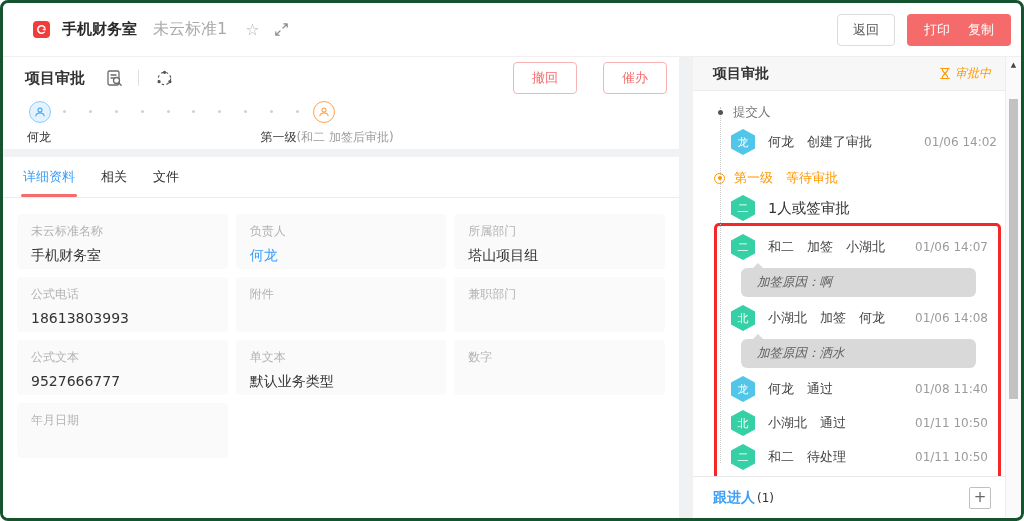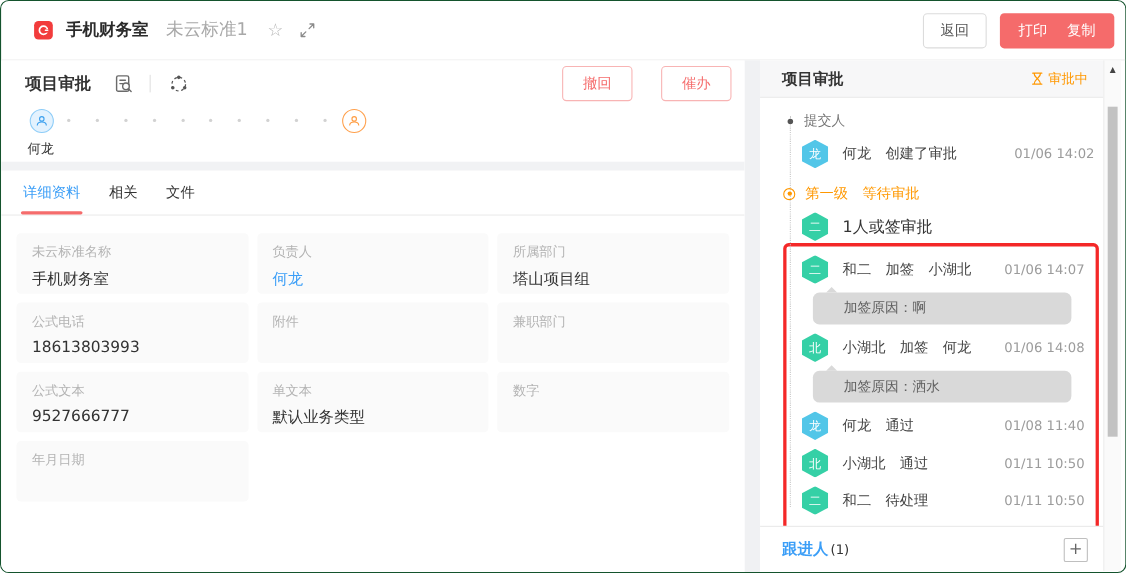--- a/index.html
+++ b/index.html
@@ -1,18 +1,18 @@
 <!DOCTYPE html>
 <html><head>
 <meta charset="utf-8">
 <style>
   * { margin:0; padding:0; box-sizing:border-box; }
   html,body { width:1024px; height:521px; background:#fff;
     font-family:"DejaVu Sans","Liberation Sans",sans-serif; }
-  .window { position:absolute; inset:0; background:#fff; border:1px solid #14532d;
+  .window { position:absolute; inset:0; background:#fff; border:3px solid #14532d;
     border-radius:8px; overflow:hidden; }
 
   
   .topbar { height:54px; display:flex; align-items:center; padding:0 10px 0 30px;
     border-bottom:1px solid #efefef; }
   .logo { width:17px; height:17px; border-radius:4px; background:#f23c3c;
     display:flex; align-items:center; justify-content:center; flex:none; }
   .tb-title { font-size:15px; font-weight:bold; color:#2b2b2b; margin-left:12px; }
   .tb-sub { font-size:16px; color:#a8a8a8; margin-left:16px; }
   .tb-star { font-size:16px; color:#b5b5b5; margin-left:18px; cursor:pointer; line-height:1; }
@@ -63,21 +63,21 @@
   
   .mid-gap { position:absolute; top:54px; left:676px; width:14px; bottom:0; background:#f0f1f3; }
 
   
   .right-panel { position:absolute; top:54px; left:690px; width:312px; bottom:0;
     display:flex; flex-direction:column; background:#fff; }
   .rp-header { height:34px; background:#f7f7f8; border-bottom:1px solid #ececec;
     display:flex; align-items:center; padding:0 14px 0 20px; flex:none; }
   .rp-title { font-size:14px; font-weight:bold; color:#333; }
   .rp-status { margin-left:auto; display:flex; align-items:center; gap:5px;
-    color:#ff9800; font-size:12px; }
+    color:#ff9800; font-size:12px;font-style:italic; }
   .rp-scroll { flex:1; position:relative; padding-top:6px; overflow:hidden; }
   .tl-line { position:absolute; left:27px; top:16px; height:356px; border-left:1px dotted #c9c9c9; }
 
   .bullet-row { position:relative; display:flex; align-items:center; padding-left:25px;
     margin-top:6px; height:18px; }
   .bullet-row .dot { width:5px; height:5px; border-radius:50%; background:#555; margin-right:10px; flex:none; }
   .bullet-row .bl-txt { font-size:12.5px; color:#777; }
 
   .entry-row { position:relative; display:flex; align-items:center; height:26px;
     margin:8px 0; padding-left:38px; padding-right:8px; }
@@ -94,21 +94,21 @@
   .o-ring::after { content:""; position:absolute; left:2.5px; top:2.5px; width:4px; height:4px;
     border-radius:50%; background:#ff9800; }
   .stage-row .s-lab { font-size:13px; color:#ff9800; margin-right:13px; }
   .stage-row .s-sta { font-size:13px; color:#ff9800; }
 
   .group-row { display:flex; align-items:center; height:26px; margin:8px 0 2px; padding-left:38px; }
   .group-row .g-txt { font-size:14.5px; color:#333; }
 
   .red-box { border:3px solid #f42828; border-radius:5px; margin:2px 4px 0 21px; padding:0 0 4px; }
   .reason { position:relative; margin:2px 22px 8px 24px; background:#d9d9d9; border-radius:6px;
-    padding:6px 28px; font-size:12.5px; color:#606060; }
+    padding:6px 16px; font-size:12.5px; color:#606060;font-style:italic; }
   .reason::before { content:""; position:absolute; top:-5px; left:12px;
     border-left:5px solid transparent; border-right:5px solid transparent;
     border-bottom:5px solid #d9d9d9; }
 
   .rp-footer { flex:none; height:42px; border-top:1px solid #e9e9e9; display:flex;
     align-items:center; padding:0 14px 0 20px; background:#fff; }
   .fw-lab { font-size:14px; font-weight:bold; color:#3b9ef7; }
   .fw-cnt { font-size:12px; color:#333; margin-left:2px; }
   .plus-btn { margin-left:auto; width:22px; height:22px; border:1px solid #bfbfbf; border-radius:2px;
     display:flex; align-items:center; justify-content:center; font-size:15px; color:#666;
@@ -197,20 +197,23 @@
           <i></i>
           <i></i>
           <i></i>
         </span>
       <span class="flow-av orange">
         <svg width="14" height="14" viewBox="0 0 22 22" fill="none" stroke="#ff9d43" stroke-width="1.6">
             <circle cx="11" cy="8" r="3.2"></circle>
             <path d="M4.5 17.5 c0-3.4 2.9-5 6.5-5 s6.5 1.6 6.5 5"></path>
           </svg>
       </span>
+      <span class="flow-label2">
+        <span class="stg">第一级</span><span class="note">(和二 加签后审批)</span>
+      </span>
     </div>
 
     <div class="lp-band"></div>
 
     <div class="lp-tabs" id="tabs">
         <div class="tab active">详细资料</div>
         <div class="tab">相关</div>
         <div class="tab">文件</div>
       </div>
 

